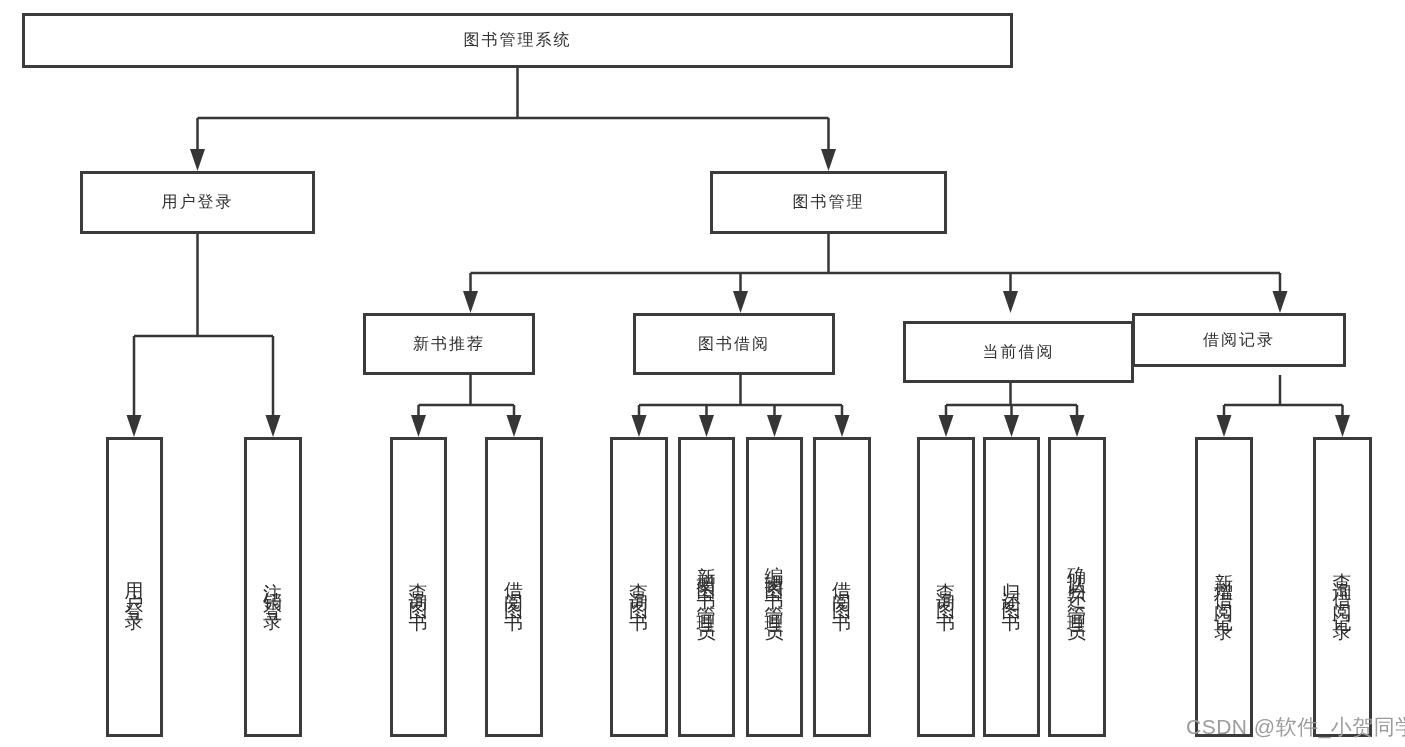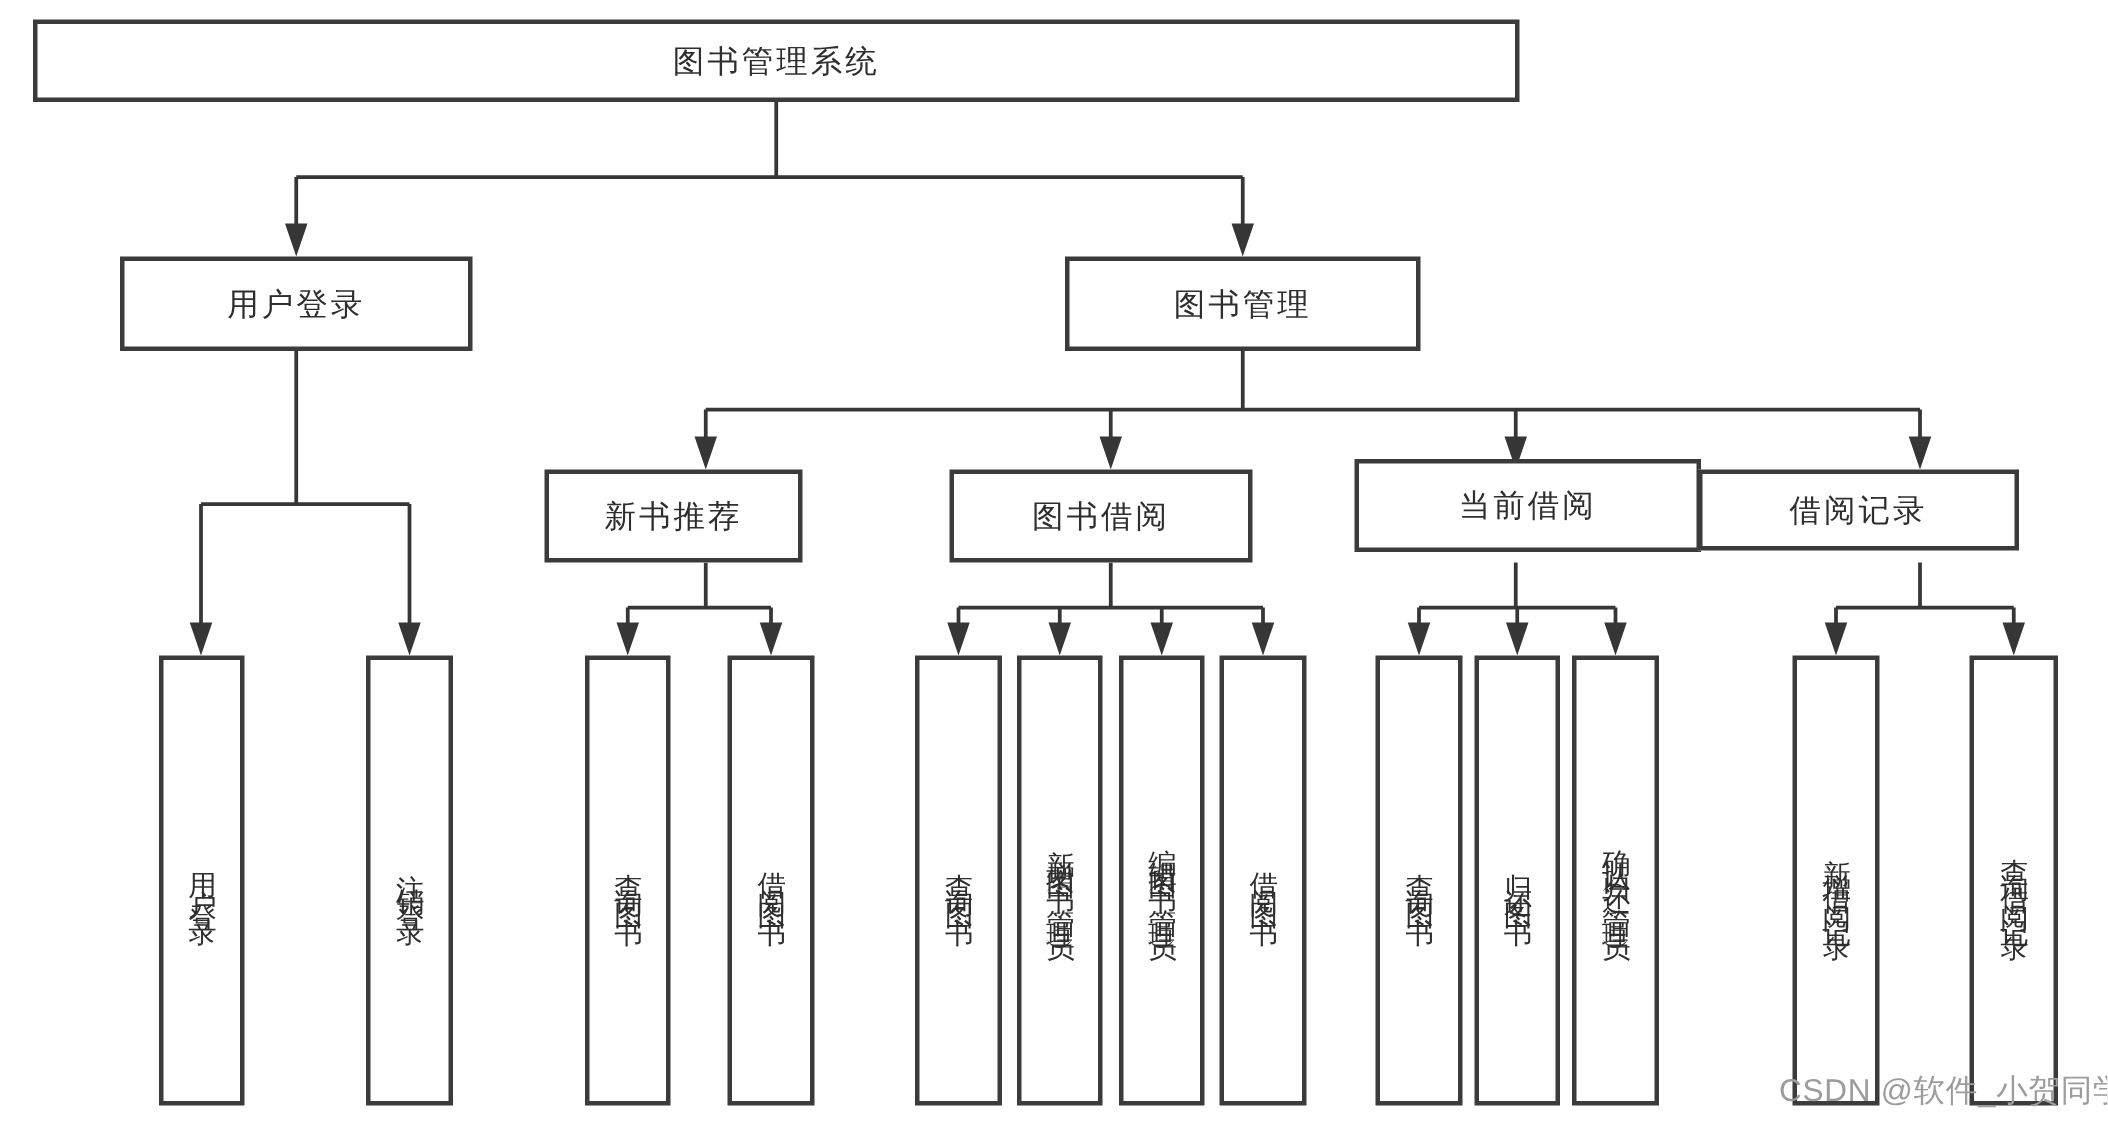--- a/index.html
+++ b/index.html
@@ -22,21 +22,21 @@
   .connectors .arrowheads{fill:var(--line);stroke:none;}
   .box{
     position:absolute;
     box-sizing:border-box;
     border:3px solid var(--box_border);
     background:var(--background);
     display:flex;align-items:center;justify-content:center;
     color:var(--text);
     z-index:2;
   }
-  .box.h{font-size:21px;letter-spacing:2px;white-space:nowrap;text-align:right;}
+  .box.h{font-size:16px;letter-spacing:2px;white-space:nowrap;text-align:right;}
   .box.v{
     writing-mode:vertical-rl;
     font-size:19px;
     letter-spacing:10px;
     line-height:1;
   }
   .box.v.long{letter-spacing:8px;}
   .watermark{
     position:absolute;
     left:1186px;top:713px;
@@ -84,21 +84,21 @@
       M1342.5 437 L1335 415 L1350 415 Z"></path>
   </svg>
 
   <div class="box h" style="left:22px;top:13px;width:991px;height:55px">图书管理系统</div>
 
   <div class="box h" style="left:80px;top:171px;width:235px;height:63px">用户登录</div>
   <div class="box h" style="left:710px;top:171px;width:237px;height:63px">图书管理</div>
 
   <div class="box h" style="left:363px;top:313px;width:172px;height:62px">新书推荐</div>
   <div class="box h" style="left:633px;top:313px;width:202px;height:62px">图书借阅</div>
-  <div class="box h" style="left:903px;top:306px;width:231px;height:62px">当前借阅</div>
+  <div class="box h" style="left:903px;top:321px;width:231px;height:62px">当前借阅</div>
   <div class="box h" style="left:1132px;top:313px;width:214px;height:54px">借阅记录</div>
 
   <div class="box v" style="left:106px;top:437px;width:57px;height:300px">用户登录</div>
   <div class="box v" style="left:244px;top:437px;width:58px;height:300px">注销登录</div>
 
   <div class="box v" style="left:390px;top:437px;width:57px;height:300px">查询图书</div>
   <div class="box v" style="left:485px;top:437px;width:58px;height:300px">借阅图书</div>
 
   <div class="box v" style="left:610px;top:437px;width:58px;height:300px">查询图书</div>
   <div class="box v long" style="left:678px;top:437px;width:57px;height:300px">新增图书（管理员）</div>

